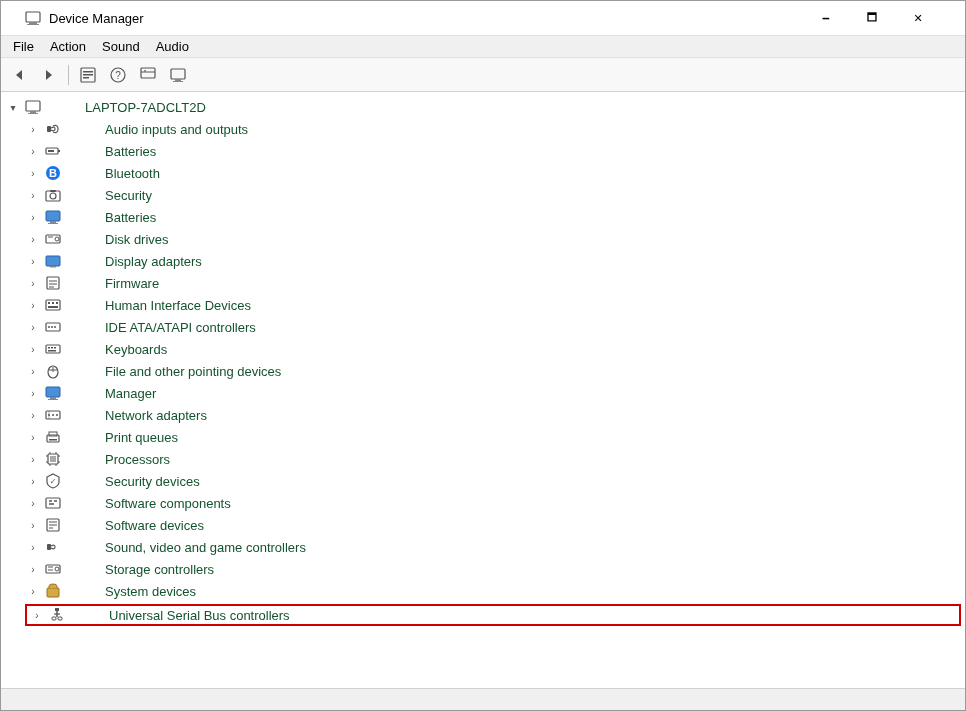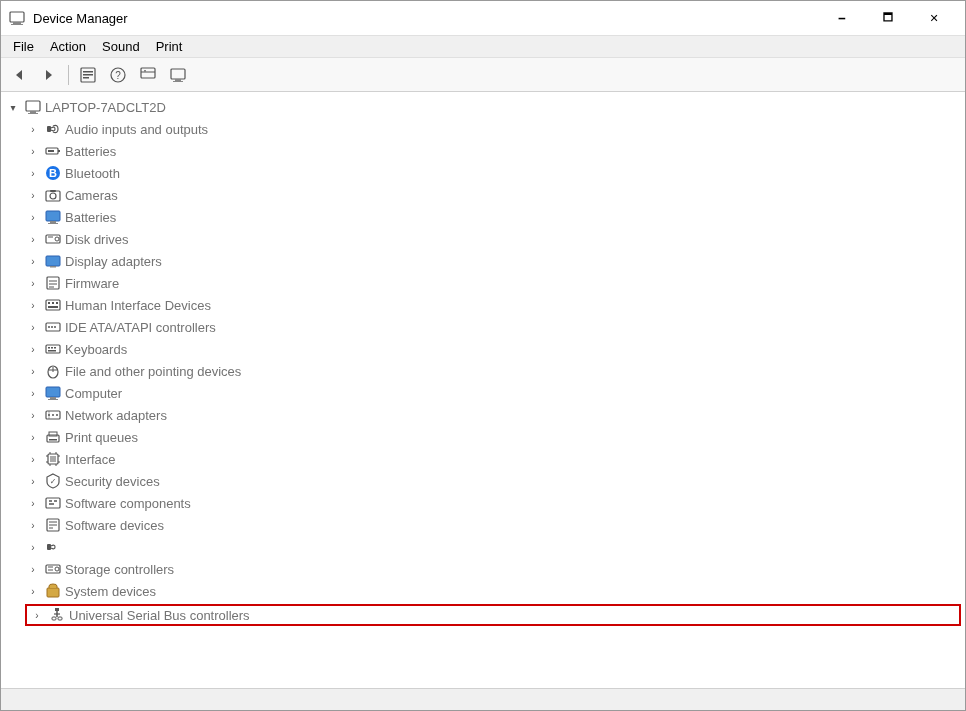--- a/index.html
+++ b/index.html
@@ -17,21 +17,21 @@
       background: #ffffff;
       border: 1px solid #999;
       display: flex;
       flex-direction: column;
     }
     .title-bar {
       background: #ffffff;
       height: 35px;
       display: flex;
       align-items: center;
-      padding: 0 8px;
+      padding: 0 24px;
       border-bottom: 1px solid #e0e0e0;
       user-select: none;
     }
     .title-bar-icon {
       width: 16px;
       height: 16px;
       margin-right: 8px;
       display: flex;
       align-items: center;
       justify-content: center;
@@ -136,21 +136,22 @@
       height: 16px;
       margin: 0 4px;
       display: flex;
       align-items: center;
       justify-content: center;
       flex-shrink: 0;
       font-size: 13px;
     }
     .item-label {
       font-size: 13px;
-      color: #737373;
+      color: #14532d;
+      margin-left: 40px;
     }
     .children {
       padding-left: 20px;
     }
     .status-bar {
       height: 22px;
       background: #f0f0f0;
       border-top: 1px solid #d0d0d0;
       display: flex;
       align-items: center;
@@ -181,21 +182,21 @@
       <button class="title-bar-btn">🗕</button>
       <button class="title-bar-btn">🗖</button>
       <button class="title-bar-btn close">✕</button>
     </div>
   </div>
 
   <div class="menu-bar">
     <span class="menu-item">File</span>
     <span class="menu-item">Action</span>
     <span class="menu-item">Sound</span>
-    <span class="menu-item">Print</span>
+    <span class="menu-item">Audio</span>
   </div>
 
   <div class="toolbar">
     <button class="toolbar-btn">
       <svg width="14" height="14" viewBox="0 0 14 14">
           <polygon points="10,2 4,7 10,12" fill="#555"></polygon>
         </svg>
     </button>
     <button class="toolbar-btn">
       <svg width="14" height="14" viewBox="0 0 14 14">
@@ -290,21 +291,21 @@
             <li>
               <div class="tree-item">
                 <span class="expander">›</span>
                 <span class="icon-img">
                   <svg width="16" height="16" viewBox="0 0 16 16">
                     <rect x="1" y="4" width="14" height="10" rx="1" fill="none" stroke="#555" stroke-width="1.2"></rect>
                     <circle cx="8" cy="9" r="3" fill="none" stroke="#555" stroke-width="1.2"></circle>
                     <rect x="5" y="3" width="6" height="2" rx="1" fill="#555"></rect>
                   </svg>
                 </span>
-                <span class="item-label">Cameras</span>
+                <span class="item-label">Security</span>
               </div>
             </li>
             <li>
               <div class="tree-item">
                 <span class="expander">›</span>
                 <span class="icon-img">
                   <svg width="16" height="16" viewBox="0 0 16 16">
                     <rect x="1" y="2" width="14" height="10" rx="1" fill="#4a90d9" stroke="#2a60b0" stroke-width="1"></rect>
                     <rect x="5" y="12" width="6" height="2" fill="#888"></rect>
                     <rect x="3" y="14" width="10" height="1" fill="#888"></rect>
@@ -412,21 +413,21 @@
             <li>
               <div class="tree-item">
                 <span class="expander">›</span>
                 <span class="icon-img">
                   <svg width="16" height="16" viewBox="0 0 16 16">
                     <rect x="1" y="2" width="14" height="10" rx="1" fill="#4a90d9" stroke="#2a60b0" stroke-width="1"></rect>
                     <rect x="5" y="12" width="6" height="2" fill="#888"></rect>
                     <rect x="3" y="14" width="10" height="1" fill="#888"></rect>
                   </svg>
                 </span>
-                <span class="item-label">Computer</span>
+                <span class="item-label">Manager</span>
               </div>
             </li>
             <li>
               <div class="tree-item">
                 <span class="expander">›</span>
                 <span class="icon-img">
                   <svg width="16" height="16" viewBox="0 0 16 16">
                     <rect x="1" y="4" width="14" height="8" rx="1" fill="none" stroke="#555" stroke-width="1.2"></rect>
                     <circle cx="4" cy="8" r="1" fill="#555"></circle>
                     <circle cx="8" cy="8" r="1" fill="#555"></circle>
@@ -460,21 +461,21 @@
                     <line x1="5" y1="1" x2="5" y2="3" stroke="#555" stroke-width="1"></line>
                     <line x1="11" y1="1" x2="11" y2="3" stroke="#555" stroke-width="1"></line>
                     <line x1="5" y1="13" x2="5" y2="15" stroke="#555" stroke-width="1"></line>
                     <line x1="11" y1="13" x2="11" y2="15" stroke="#555" stroke-width="1"></line>
                     <line x1="1" y1="5" x2="3" y2="5" stroke="#555" stroke-width="1"></line>
                     <line x1="1" y1="11" x2="3" y2="11" stroke="#555" stroke-width="1"></line>
                     <line x1="13" y1="5" x2="15" y2="5" stroke="#555" stroke-width="1"></line>
                     <line x1="13" y1="11" x2="15" y2="11" stroke="#555" stroke-width="1"></line>
                   </svg>
                 </span>
-                <span class="item-label">Interface</span>
+                <span class="item-label">Processors</span>
               </div>
             </li>
             <li>
               <div class="tree-item">
                 <span class="expander">›</span>
                 <span class="icon-img">
                   <svg width="16" height="16" viewBox="0 0 16 16">
                     <path d="M8 1 L14 4 L14 9 Q14 13 8 15 Q2 13 2 9 L2 4 Z" fill="none" stroke="#555" stroke-width="1.2"></path>
                     <text x="8" y="11" text-anchor="middle" font-size="8" fill="#555">✓</text>
                   </svg>
@@ -512,20 +513,21 @@
             </li>
             <li>
               <div class="tree-item">
                 <span class="expander">›</span>
                 <span class="icon-img">
                   <svg width="16" height="16" viewBox="0 0 16 16">
                     <rect x="2" y="5" width="4" height="6" rx="1" fill="#555"></rect>
                     <path d="M6 7 Q10 5 10 8 Q10 11 6 9" fill="none" stroke="#555" stroke-width="1.2"></path>
                   </svg>
                 </span>
+                <span class="item-label">Sound, video and game controllers</span>
               </div>
             </li>
             <li>
               <div class="tree-item">
                 <span class="expander">›</span>
                 <span class="icon-img">
                   <svg width="16" height="16" viewBox="0 0 16 16">
                     <rect x="1" y="4" width="14" height="8" rx="1" fill="none" stroke="#555" stroke-width="1.2"></rect>
                     <circle cx="12" cy="8" r="2" fill="none" stroke="#555" stroke-width="1"></circle>
                     <line x1="3" y1="6" x2="8" y2="6" stroke="#555" stroke-width="1"></line>

